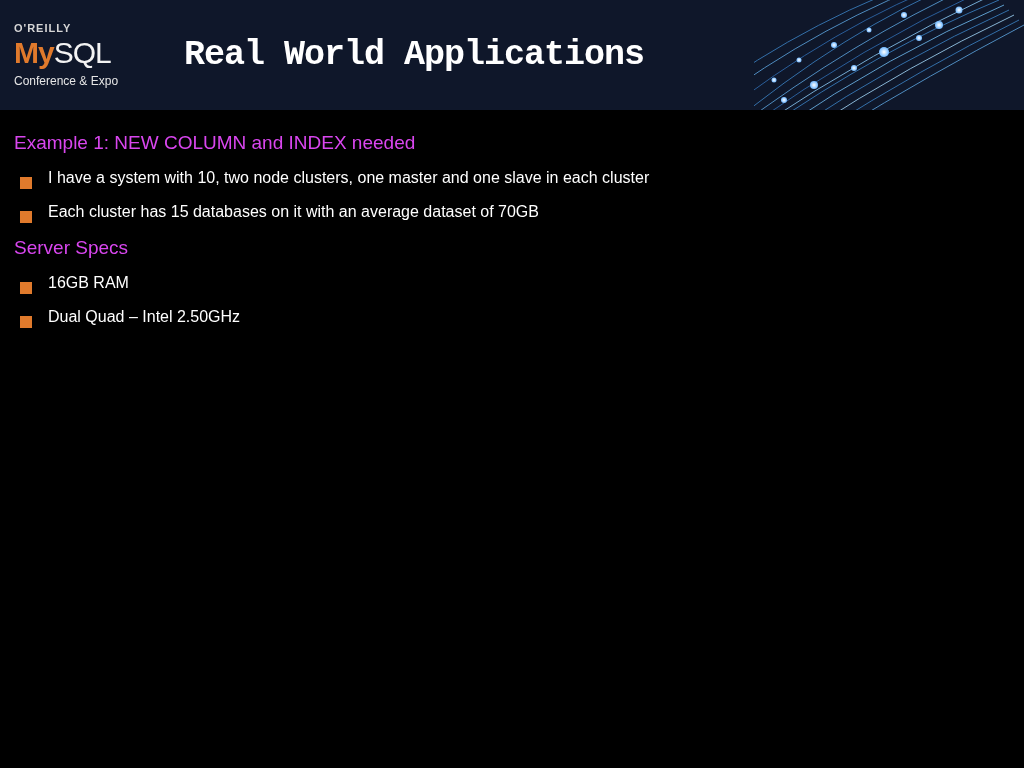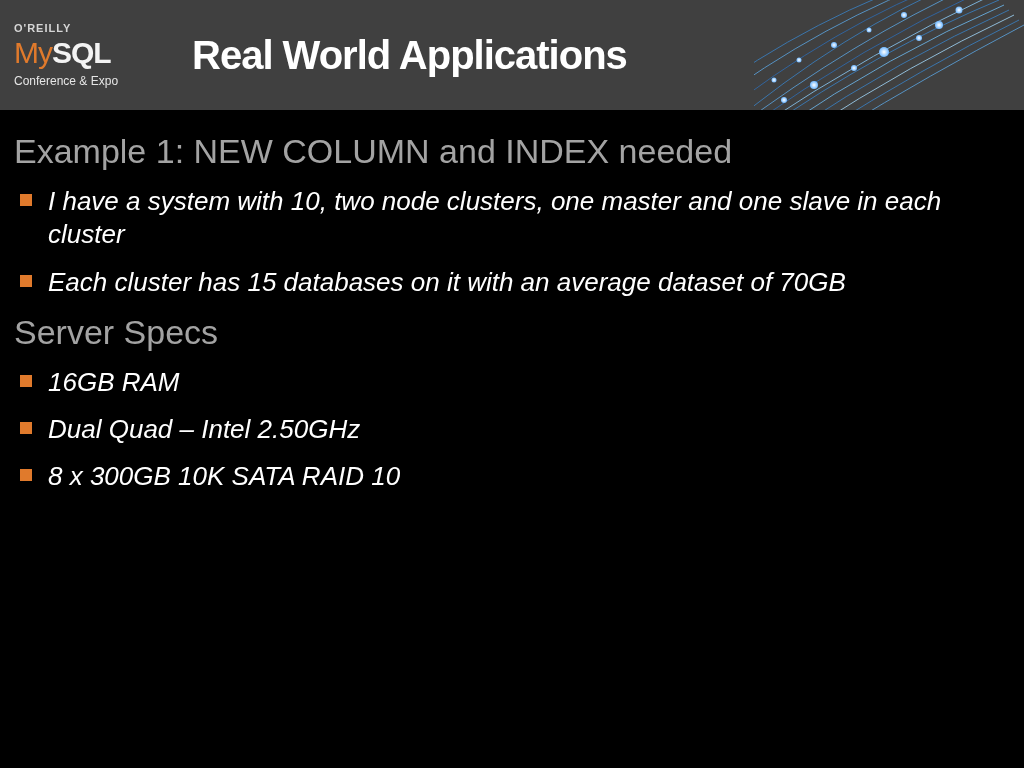--- a/index.html
+++ b/index.html
@@ -13,96 +13,96 @@
   }
   .slide {
     position: relative;
     width: 1024px;
     height: 768px;
     background: #000;
   }
   .header-band {
     position: relative;
     height: 110px;
-    background: #404040;
+    background: #0f172a;
     display: flex;
     align-items: center;
   }
   .logo {
     width: 150px;
     padding-left: 14px;
   }
   .oreilly {
     color: #d6d6d6;
     font-size: 11px;
     letter-spacing: 1px;
     font-weight: bold;
   }
   .mysql {
     margin-top: 2px;
   }
   .mysql-my {
     color: #e07a2c;
     font-size: 30px;
-    font-weight: normal;
+    font-weight: bold;
     letter-spacing: -1px;
   }
   .mysql-sql {
     color: #f3f3f3;
     font-size: 30px;
-    font-weight: bold;
+    font-weight: normal;
     letter-spacing: -1px;
   }
   .tagline {
     color: #e6e6e6;
     font-size: 12px;
     margin-top: 4px;
   }
   .title {
     color: #fff;
-    font-size: 40px;
+    font-size: 35px;
     font-weight: bold;
-    margin-left: 28px;
+    margin-left: 20px;
     letter-spacing: -1px;
+    font-family: Liberation Mono, monospace;
   }
   .fiber {
     position: absolute;
     top: 0;
     right: 0;
     width: 270px;
     height: 110px;
     overflow: hidden;
   }
   .fiber svg {
     position: absolute;
     right: -20px;
     top: -10px;
   }
   .body {
     padding: 22px 14px 0 14px;
     color: #fff;
   }
   .section-label {
-    font-size: 34px;
+    font-size: 19px;
     margin: 0 0 14px 0;
-    color: #a3a3a3;
+    color: #d946ef;
   }
   ul.bullets {
     list-style: none;
     padding: 0;
     margin: 0 0 14px 0;
   }
   ul.bullets li {
     position: relative;
     padding-left: 34px;
-    font-size: 26px;
+    font-size: 16px;
     line-height: 1.28;
     margin-bottom: 14px;
     color: #fff;
-    font-style: italic;
   }
   ul.bullets li::before {
     content: "";
     position: absolute;
     left: 6px;
     top: 9px;
     width: 12px;
     height: 12px;
     background: #e07a2c;
   }
@@ -168,18 +168,17 @@
     <p class="section-label">Example 1: NEW COLUMN and INDEX needed</p>
     <ul class="bullets">
       <li>I have a system with 10, two node clusters, one master and one slave in each cluster</li>
       <li>Each cluster has 15 databases on it with an average dataset of 70GB</li>
     </ul>
 
     <p class="section-label">Server Specs</p>
     <ul class="bullets">
       <li>16GB RAM</li>
       <li>Dual Quad – Intel 2.50GHz</li>
-      <li>8 x 300GB 10K SATA RAID 10</li>
     </ul>
 
   </div>
 
 </div>
 
 </body></html>

